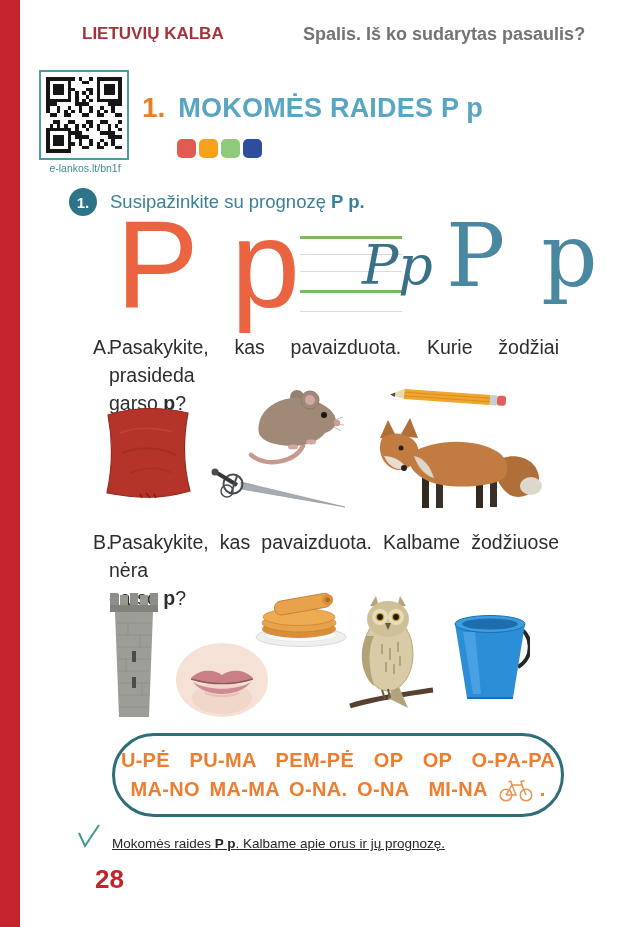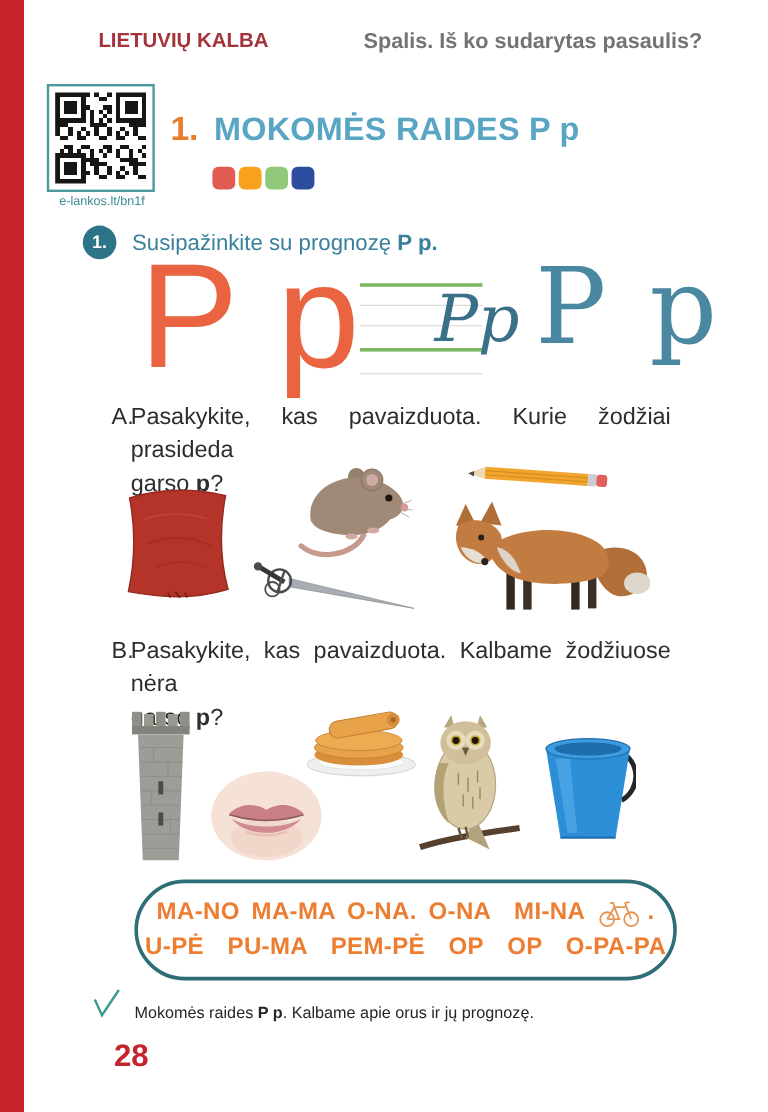--- a/index.html
+++ b/index.html
@@ -65,21 +65,21 @@
   .pic-bucket  { left:450px; top:610px; width:80px;  height:92px; }
 
   .syllable-box { position:absolute; left:112px; top:733px; width:452px; height:84px;
                   border:3px solid #2e6e77; border-radius:46px; box-sizing:border-box;
                   display:flex; flex-direction:column; justify-content:center; align-items:center;
                   color:#ed7d31; font-weight:bold; font-size:20px; line-height:29px; }
   .syl-line { white-space:pre; word-spacing:4px; letter-spacing:0.3px; display:flex; align-items:center; }
   .bike-icon { margin:0 6px 0 10px; }
 
   .footer-check { position:absolute; left:76px; top:823px; }
-  .footer-note  { position:absolute; left:112px; top:836px; font-size:13.5px; color:#262626; }
+  .footer-note  { position:absolute; left:112px; top:836px; font-size:13.5px; color:#262626;text-decoration:underline; }
   .footer-note b { font-weight:bold; }
   .page-num { position:absolute; left:83px; top:864px; font-size:26px; font-weight:bold; color:#c5242c;margin-left:12px; }
 </style>
 </head>
 <body>
 
 <div class="page">
 
   <div class="red-bar"></div>
 
@@ -499,34 +499,34 @@
       <path d="M66,16 C84,24 84,48 68,57" stroke="#262626" stroke-width="4" fill="none"></path>
       <path d="M5,14 L75,14 L63,88 L17,88 Z" fill="#2b8ed6"></path>
       <path d="M13,22 L25,22 L31,84 L23,84 Z" fill="#4da5e4" opacity="0.85"></path>
       <ellipse cx="40" cy="14" rx="35" ry="8.5" fill="#3d9ce0" stroke="#1f6fae" stroke-width="1"></ellipse>
       <ellipse cx="40" cy="14" rx="28" ry="5.5" fill="#1e6eae"></ellipse>
       <path d="M17,88 L63,88" stroke="#1f6fae" stroke-width="2"></path>
     </svg>
   </div>
 
   <div class="syllable-box">
+    <div class="syl-line">U-PĖ  PU-MA  PEM-PĖ  OP  OP  O-PA-PA</div>
     <div class="syl-line">
       <span>MA-NO MA-MA O-NA. O-NA  MI-NA</span>
       <svg class="bike-icon" width="36" height="25" viewBox="0 0 36 25">
         <g fill="none" stroke="#e89552" stroke-width="1.5">
           <circle cx="8" cy="18" r="5.8"></circle>
           <circle cx="28" cy="18" r="5.8"></circle>
           <path d="M8,18 L14,8 L24,8 L28,18 M14,8 L18,18 L8,18"></path>
           <path d="M24,8 L23,4.5 L26.5,3.5"></path>
           <path d="M14,8 L13,4.5 L10.5,4.5"></path>
         </g>
       </svg>
       <span>.</span>
     </div>
-    <div class="syl-line">U-PĖ  PU-MA  PEM-PĖ  OP  OP  O-PA-PA</div>
   </div>
 
   <svg class="footer-check" width="26" height="26" viewBox="0 0 26 26">
     <path d="M3,10 L9,23 L23,2" fill="none" stroke="#3f9a8e" stroke-width="2"></path>
   </svg>
   <div class="footer-note"><span>Mokomės raides </span><b>P p</b><span>. Kalbame apie orus ir jų prognozę.</span></div>
 
   <div class="page-num">28</div>
 
 </div>

